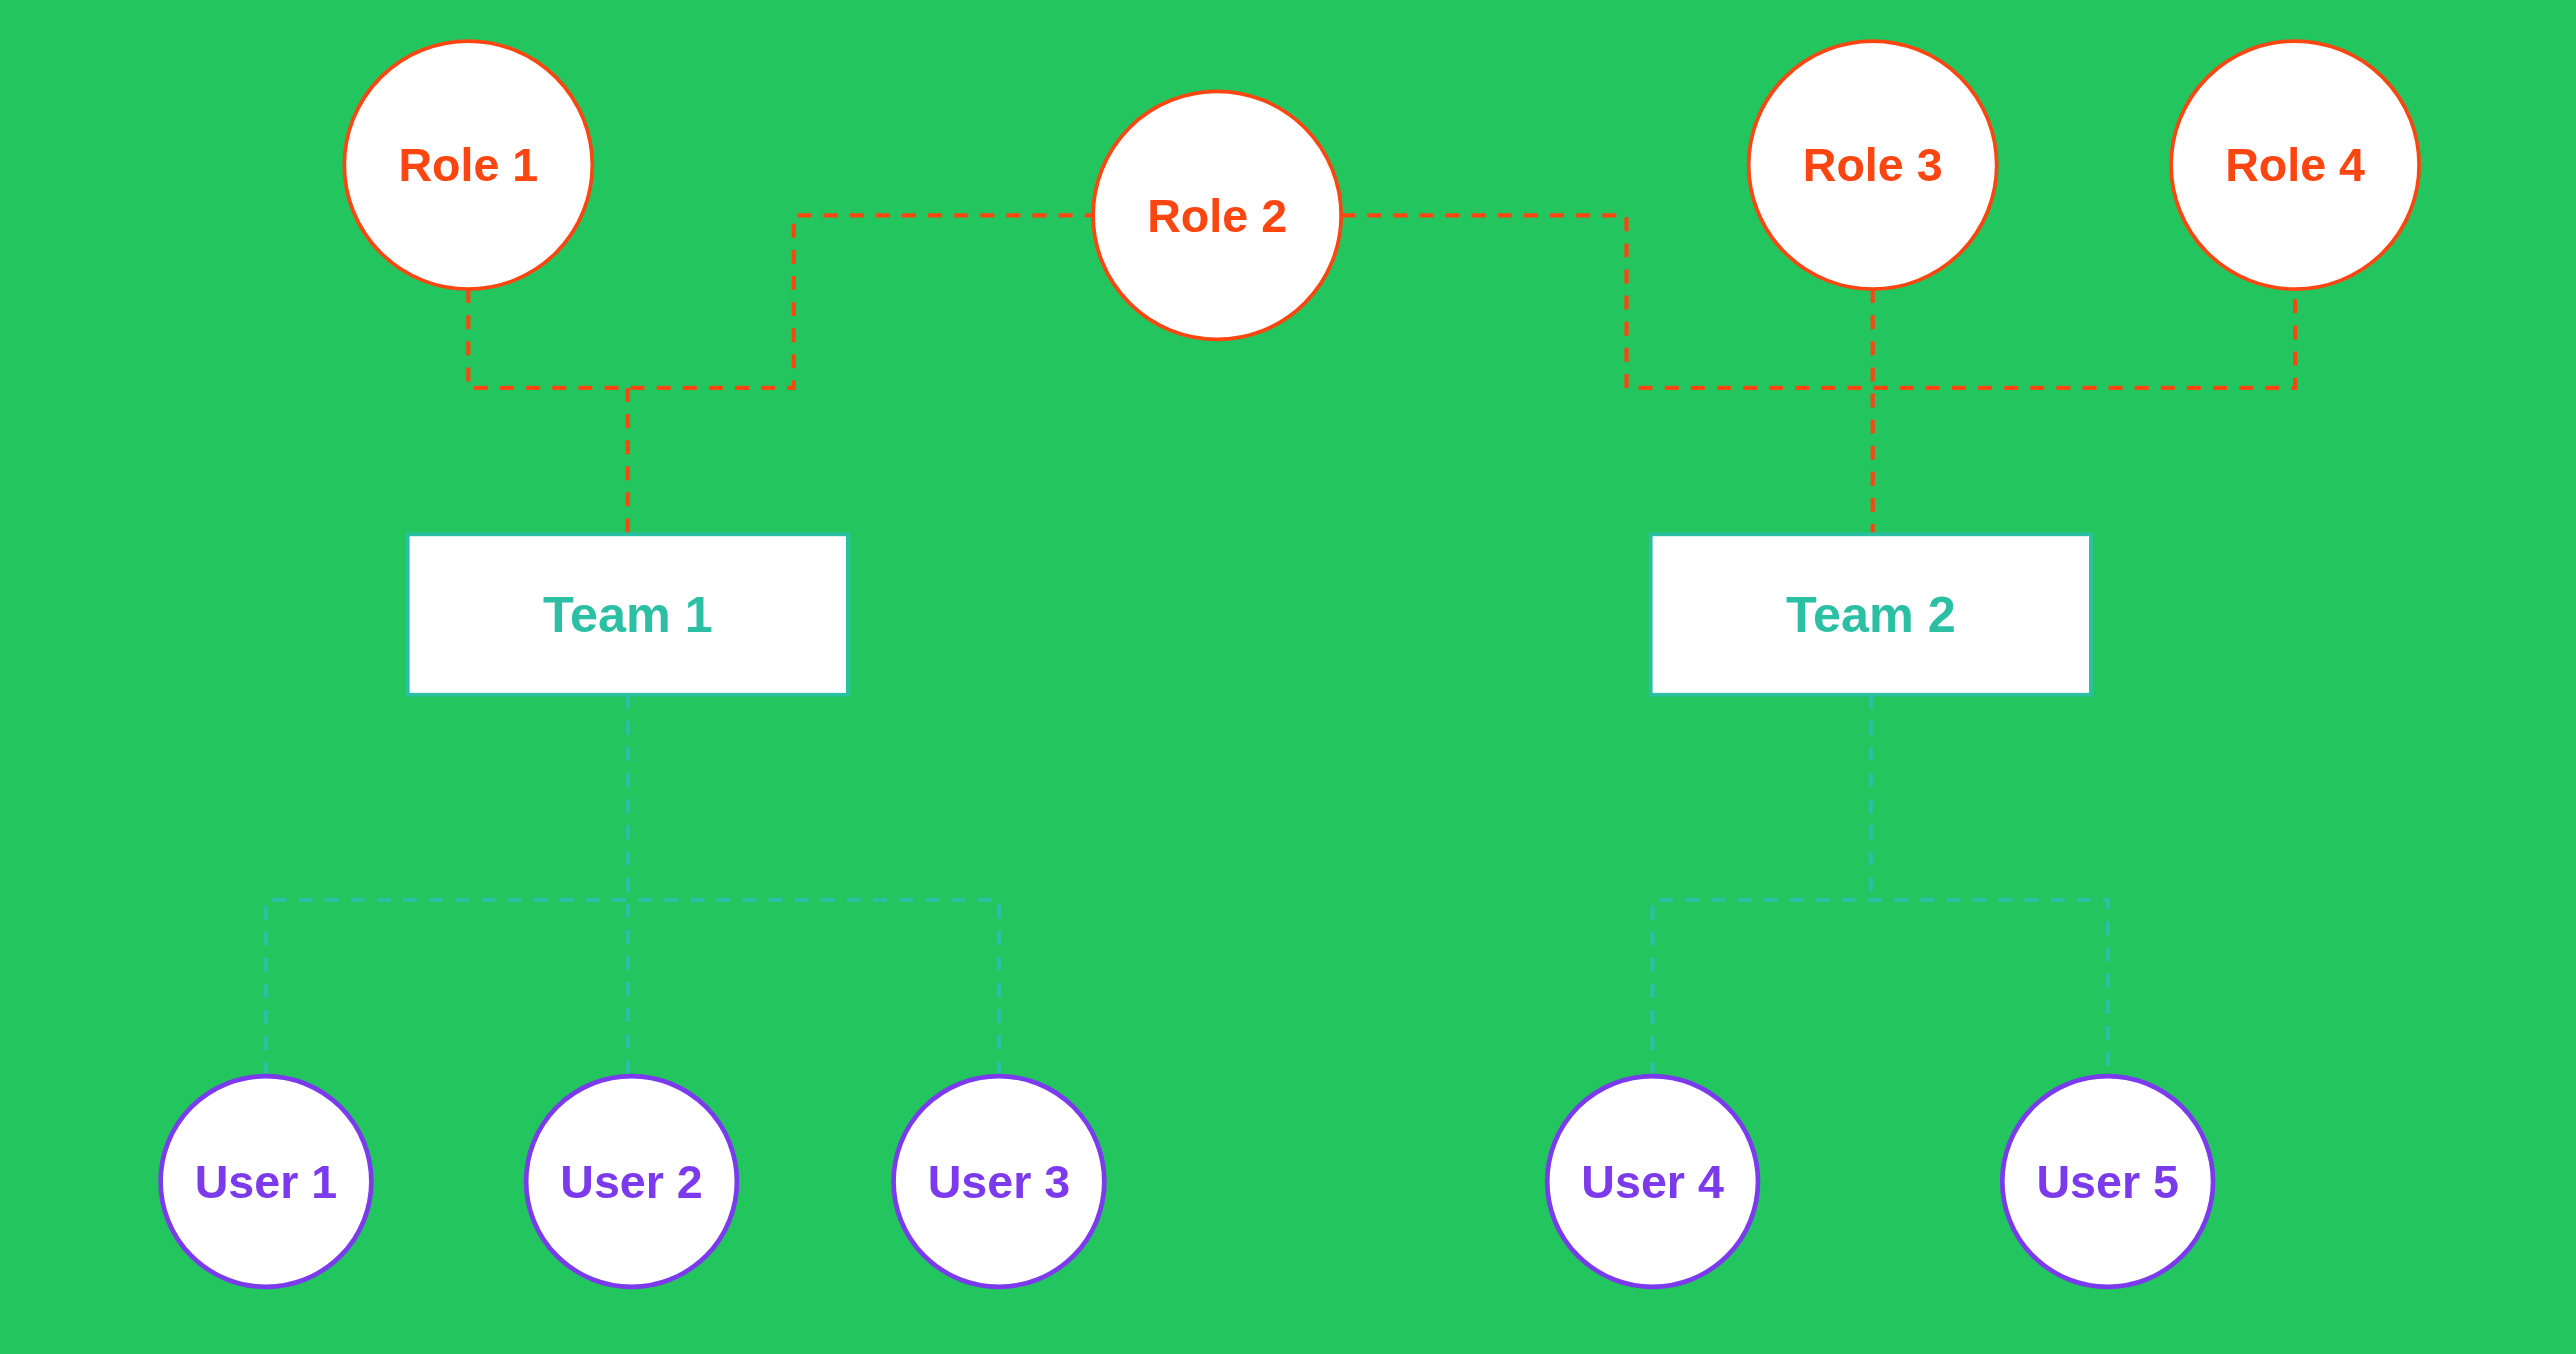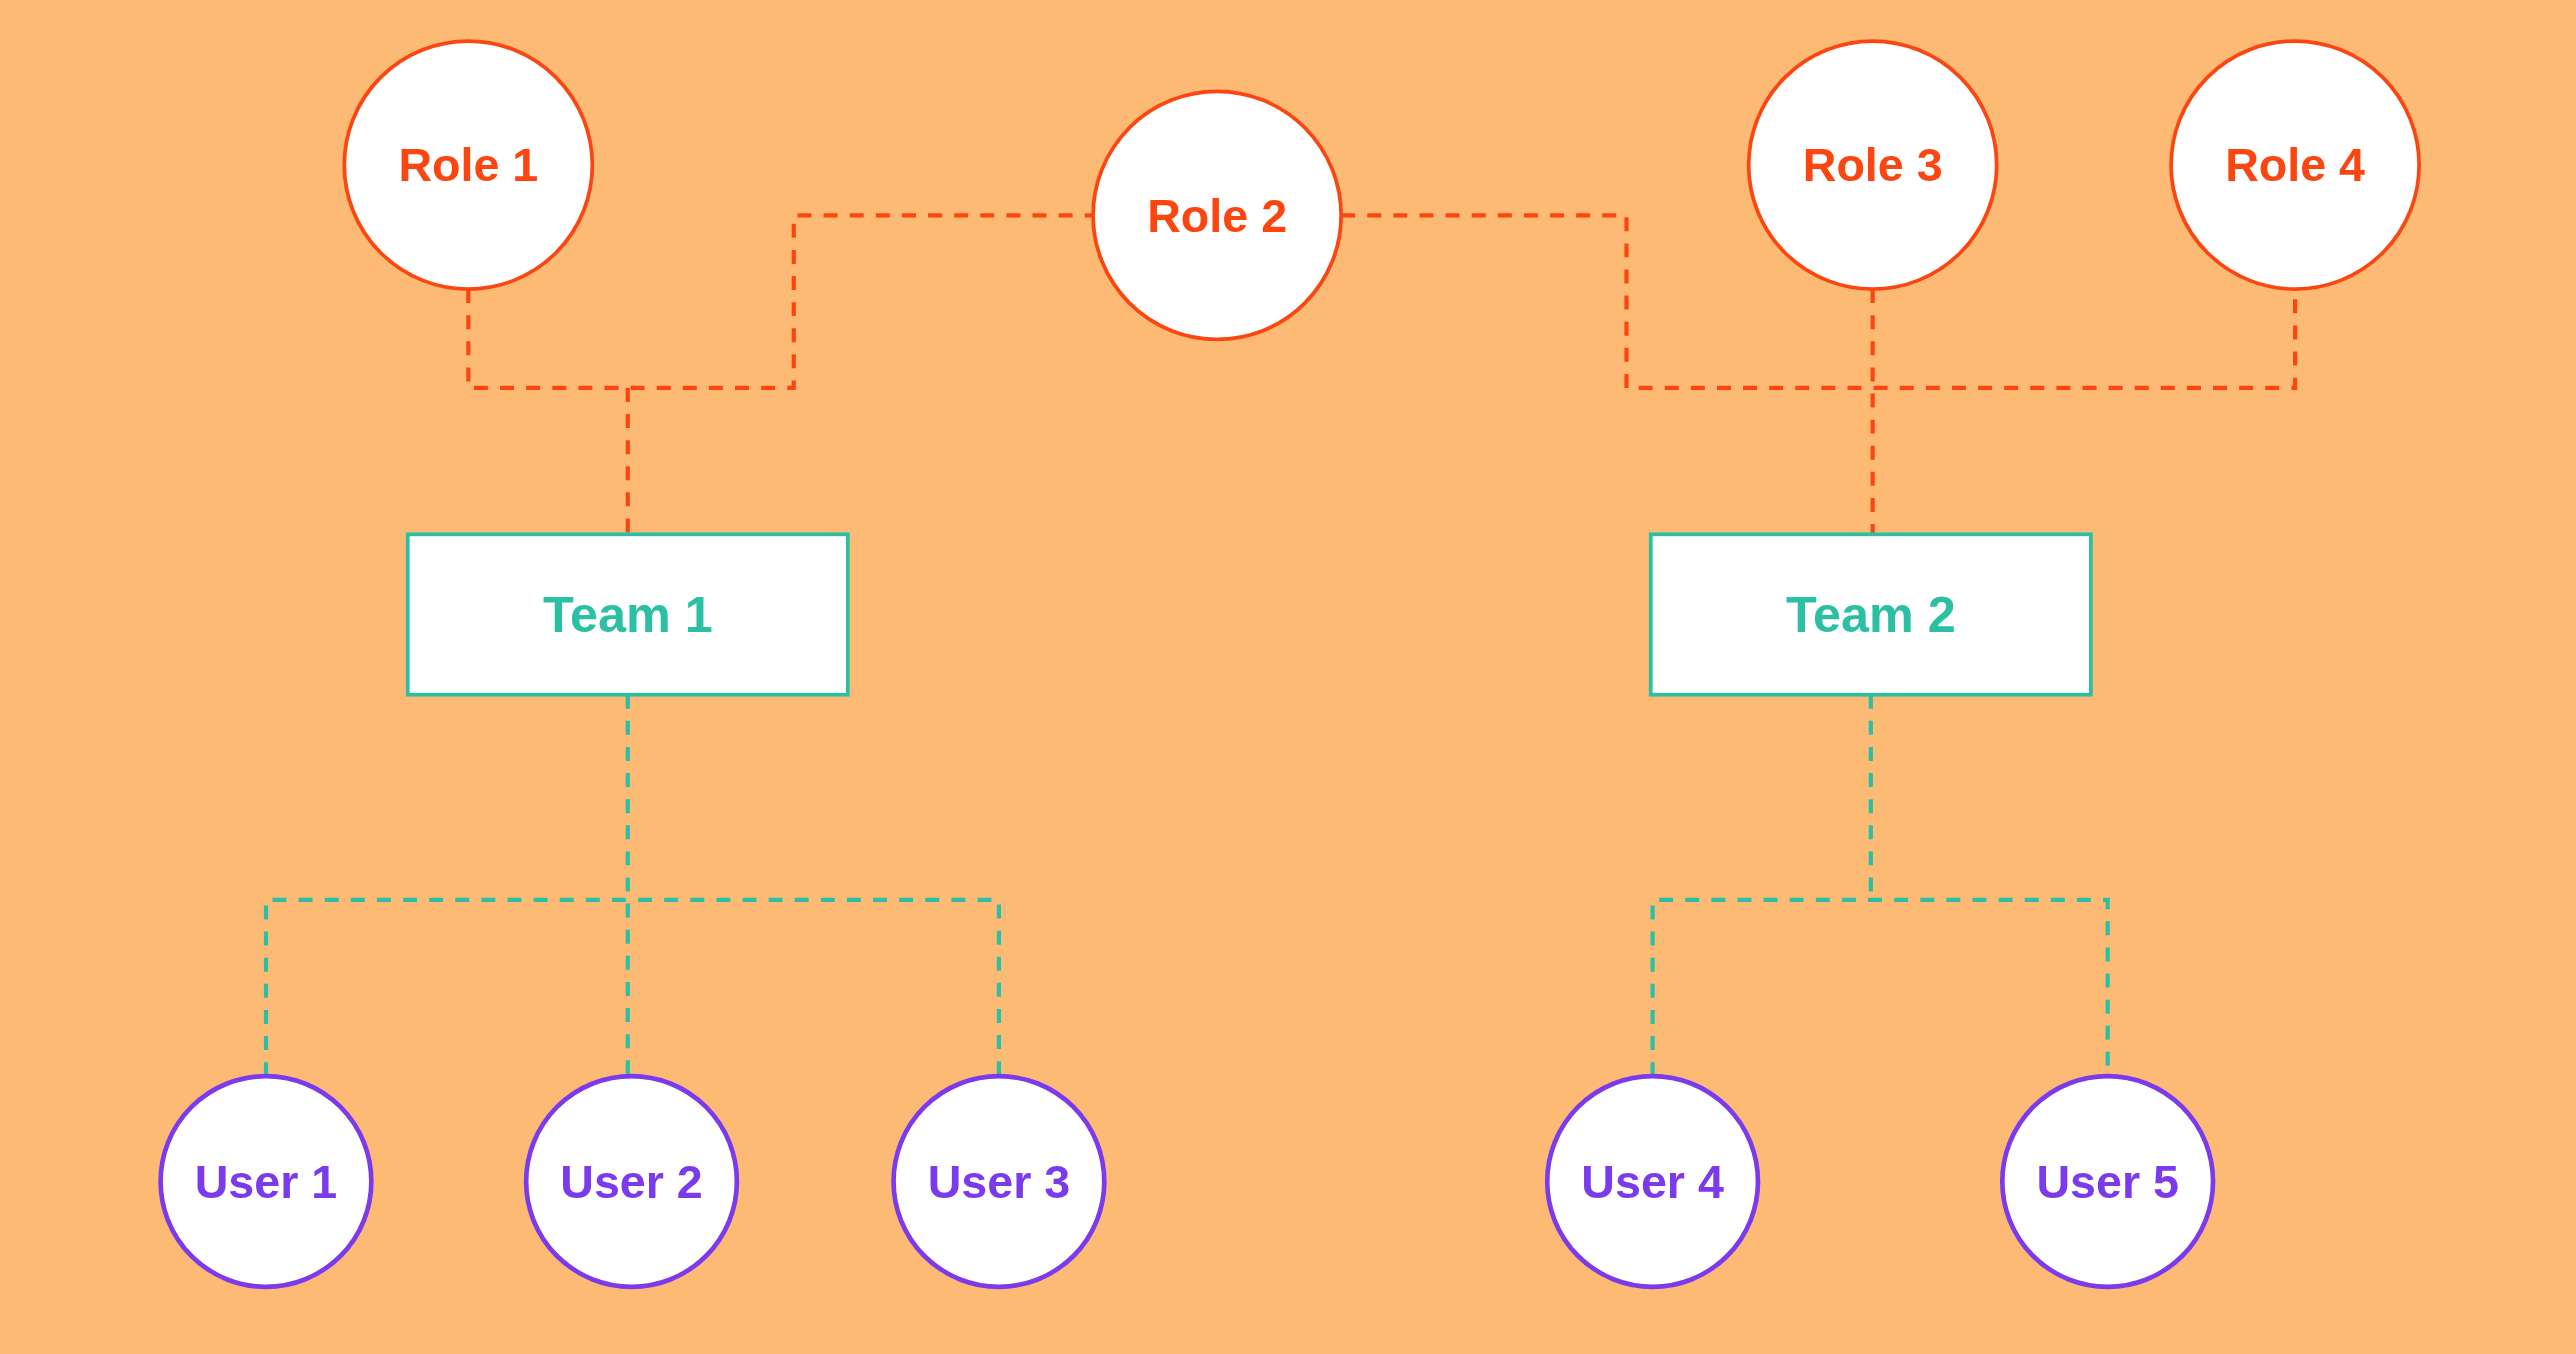--- a/index.html
+++ b/index.html
@@ -3,21 +3,21 @@
 <meta charset="utf-8">
 <style>
   html, body {
     margin: 0;
     padding: 0;
     background: #ffffff;
   }
   .diagram-canvas {
     width: 2576px;
     height: 1354px;
-    background: #fdba74;
+    background: #22c55e;
     position: relative;
     overflow: hidden;
   }
   svg {
     display: block;
     width: 100%;
     height: 100%;
   }
   .connector {
     fill: none;

